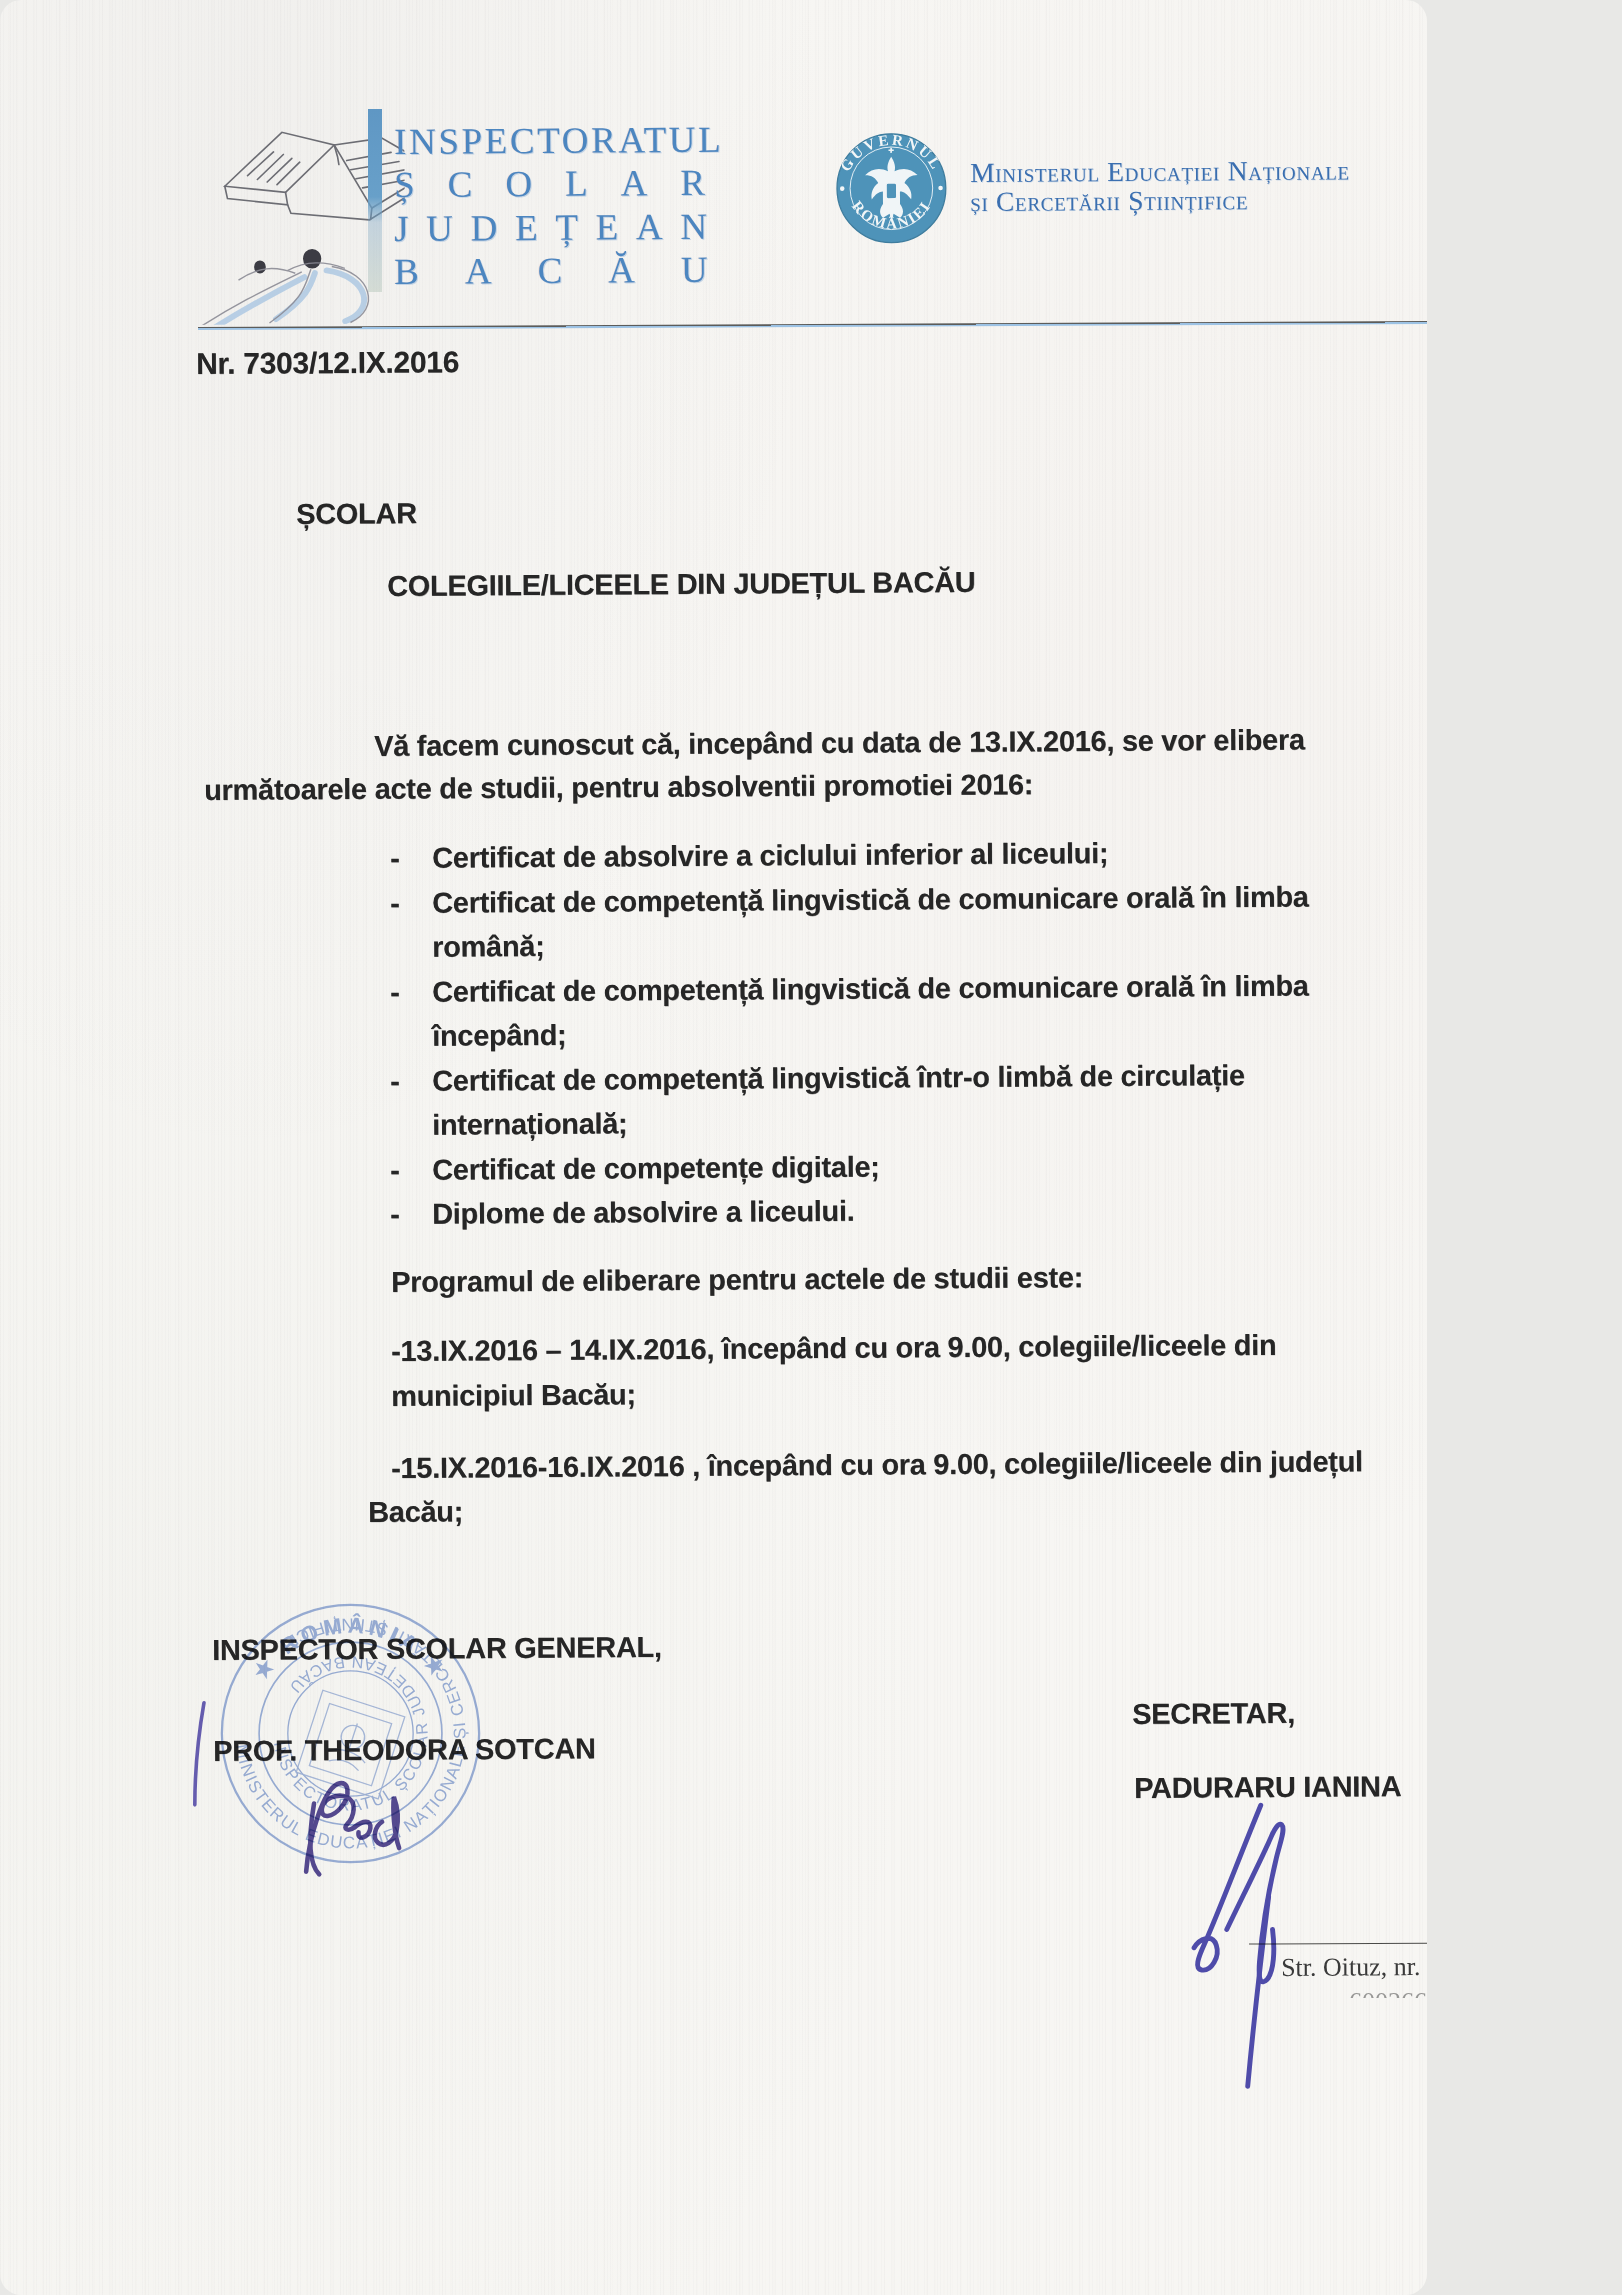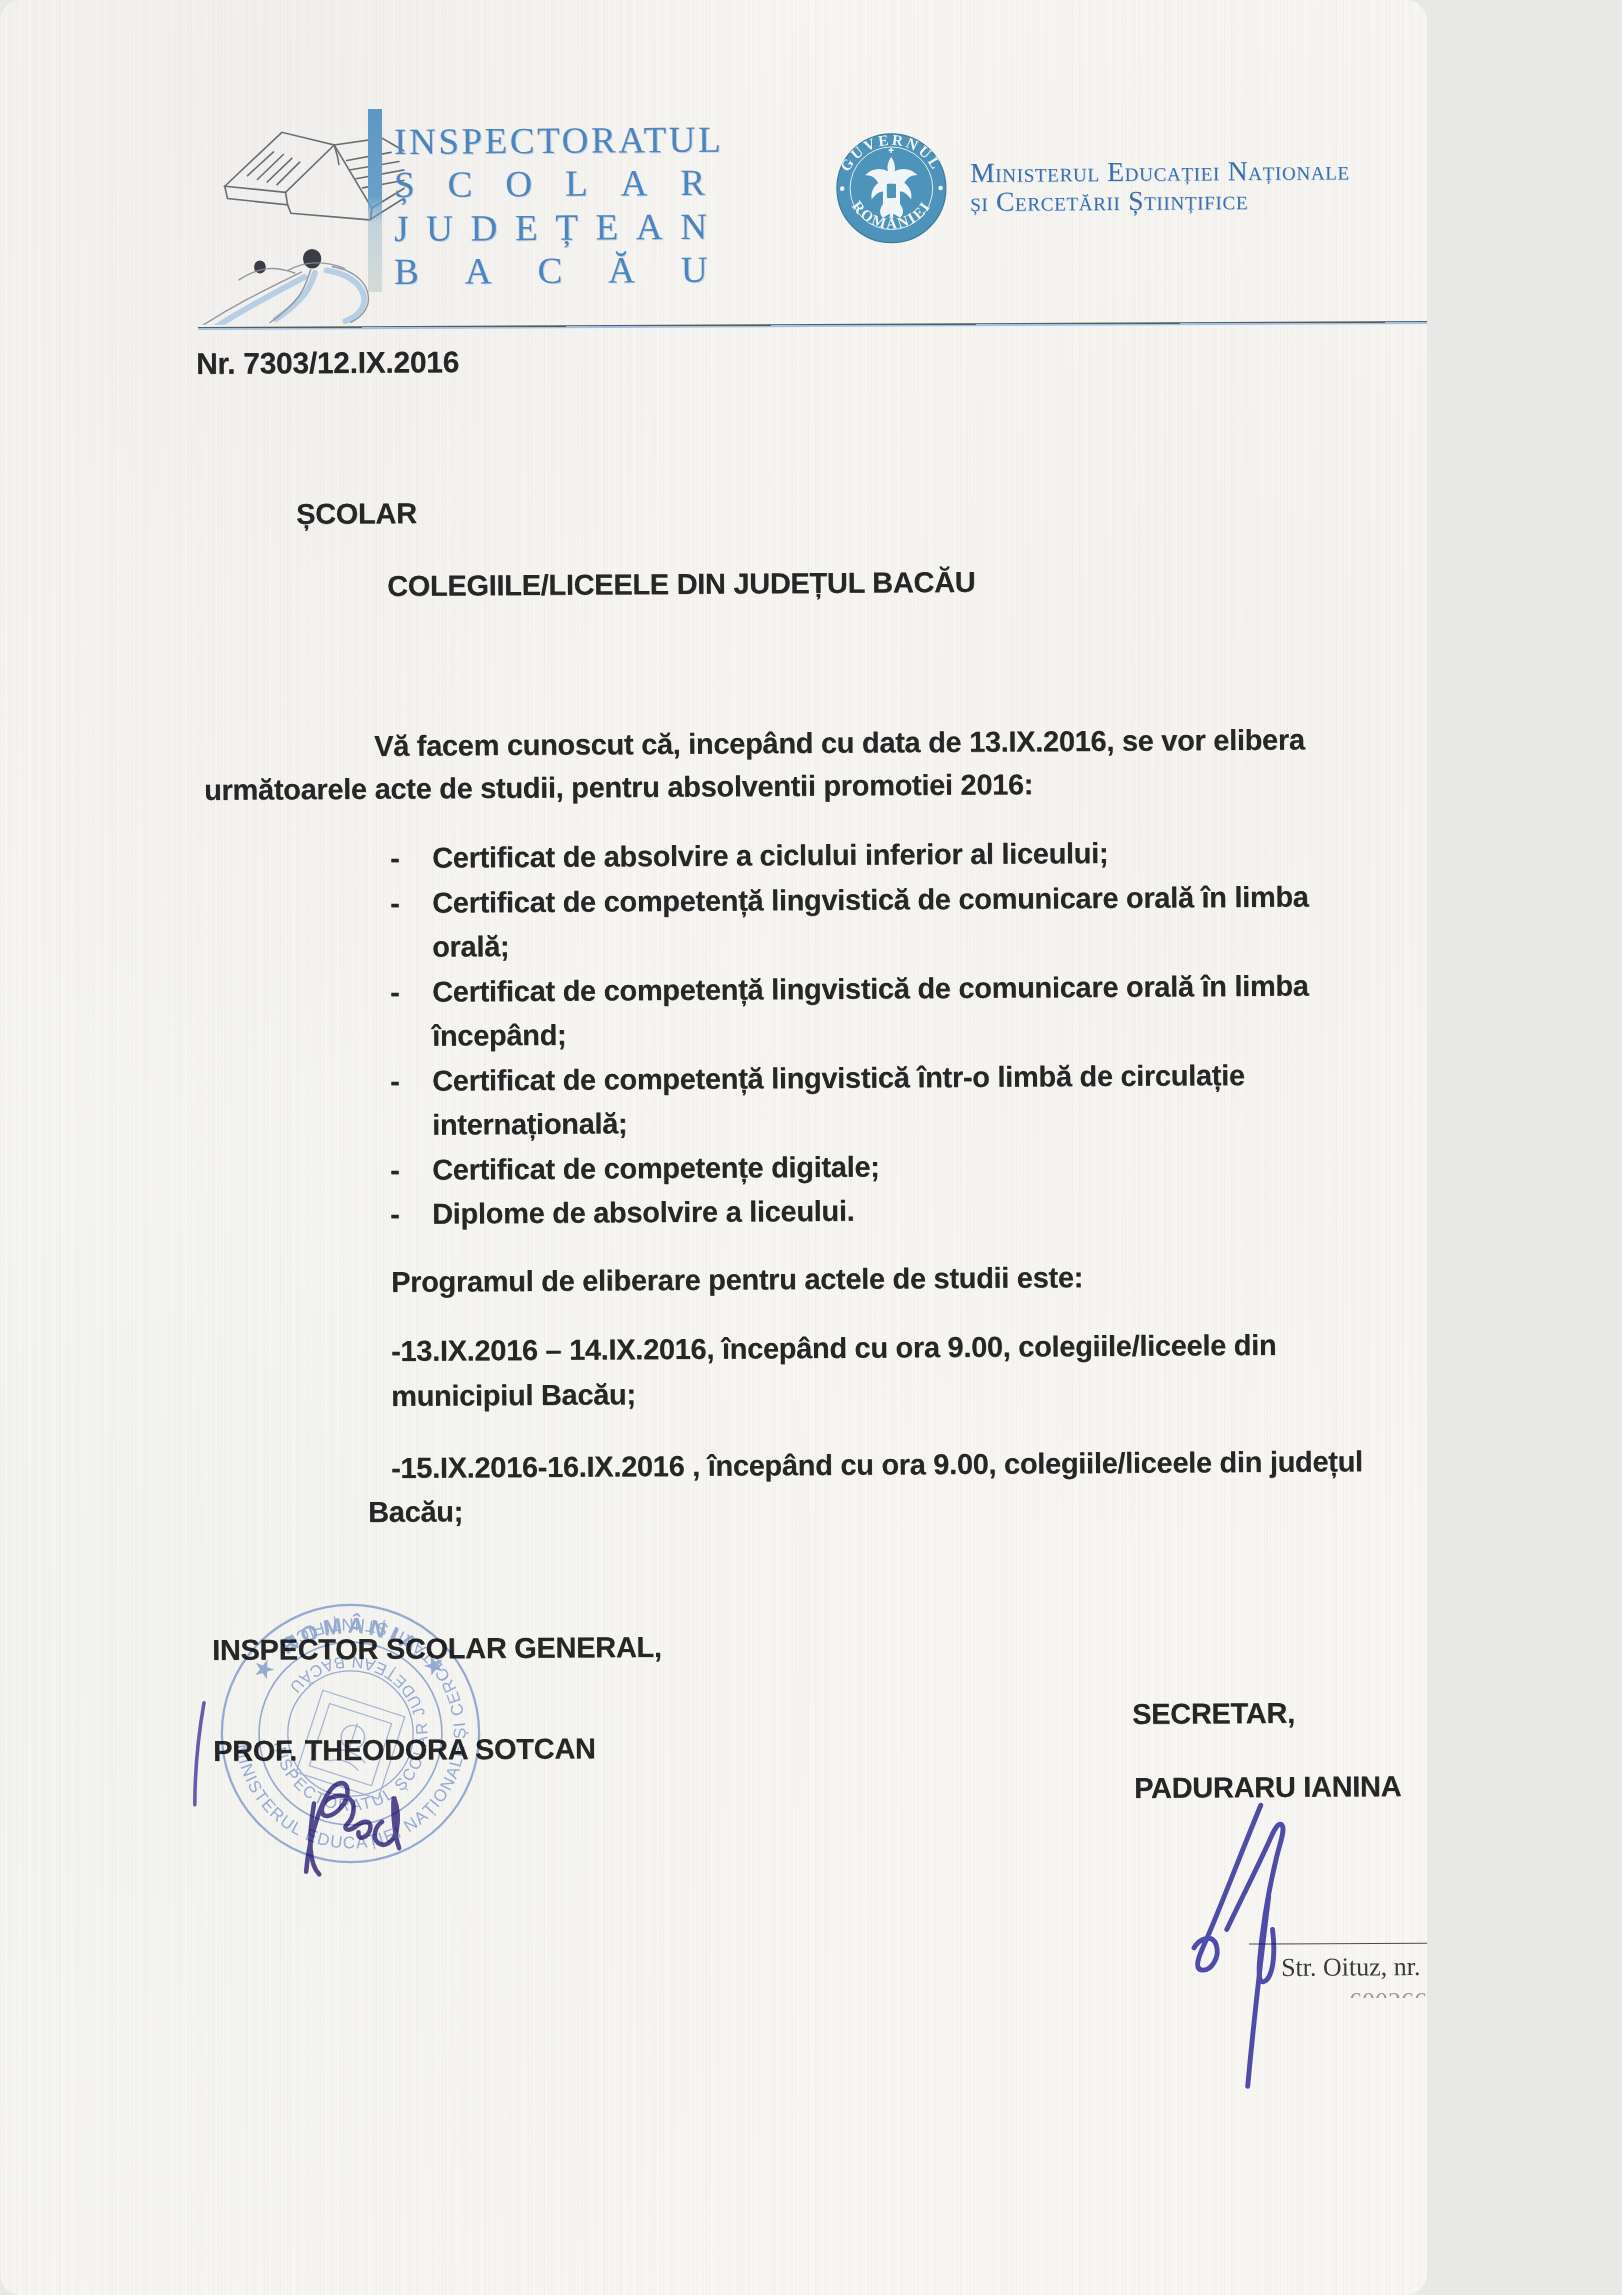--- a/index.html
+++ b/index.html
@@ -114,21 +114,21 @@
   <div class="tl body-b" style="left:196px;top:347px;font-size:30px;">Nr. 7303/12.IX.2016</div>
 
   <div class="tl body-b" style="left:296px;top:498px;">ȘCOLAR</div>
   <div class="tl body-b" style="left:387px;top:570px;">COLEGIILE/LICEELE DIN JUDEȚUL BACĂU</div>
 
   <div class="tl body-b" style="left:374px;top:730px;">Vă facem cunoscut că, incepând cu data de 13.IX.2016, se vor elibera</div>
   <div class="tl body-b" style="left:204px;top:774px;">următoarele acte de studii, pentru absolventii promotiei 2016:</div>
 
   <div class="tl body-b" style="left:390px;top:842px;"><span class="bullet-cell">-</span><span>Certificat de absolvire a ciclului inferior al liceului;</span></div>
   <div class="tl body-b" style="left:390px;top:887px;"><span class="bullet-cell">-</span><span>Certificat de competență lingvistică de comunicare orală în limba</span></div>
-  <div class="tl body-b" style="left:390px;top:931px;"><span class="bullet-cell"></span><span>orală;</span></div>
+  <div class="tl body-b" style="left:390px;top:931px;"><span class="bullet-cell"></span><span>română;</span></div>
   <div class="tl body-b" style="left:390px;top:976px;"><span class="bullet-cell">-</span><span>Certificat de competență lingvistică de comunicare orală în limba</span></div>
   <div class="tl body-b" style="left:390px;top:1020px;"><span class="bullet-cell"></span><span>începând;</span></div>
   <div class="tl body-b" style="left:390px;top:1065px;"><span class="bullet-cell">-</span><span>Certificat de competență lingvistică într-o limbă de circulație</span></div>
   <div class="tl body-b" style="left:390px;top:1109px;"><span class="bullet-cell"></span><span>internațională;</span></div>
   <div class="tl body-b" style="left:390px;top:1154px;"><span class="bullet-cell">-</span><span>Certificat de competențe digitale;</span></div>
   <div class="tl body-b" style="left:390px;top:1198px;"><span class="bullet-cell">-</span><span>Diplome de absolvire a liceului.</span></div>
 
   <div class="tl body-b" style="left:391px;top:1266px;">Programul de eliberare pentru actele de studii este:</div>
   <div class="tl body-b" style="left:391px;top:1335px;">-13.IX.2016 – 14.IX.2016, începând cu ora 9.00, colegiile/liceele din</div>
   <div class="tl body-b" style="left:391px;top:1380px;">municipiul Bacău;</div>

